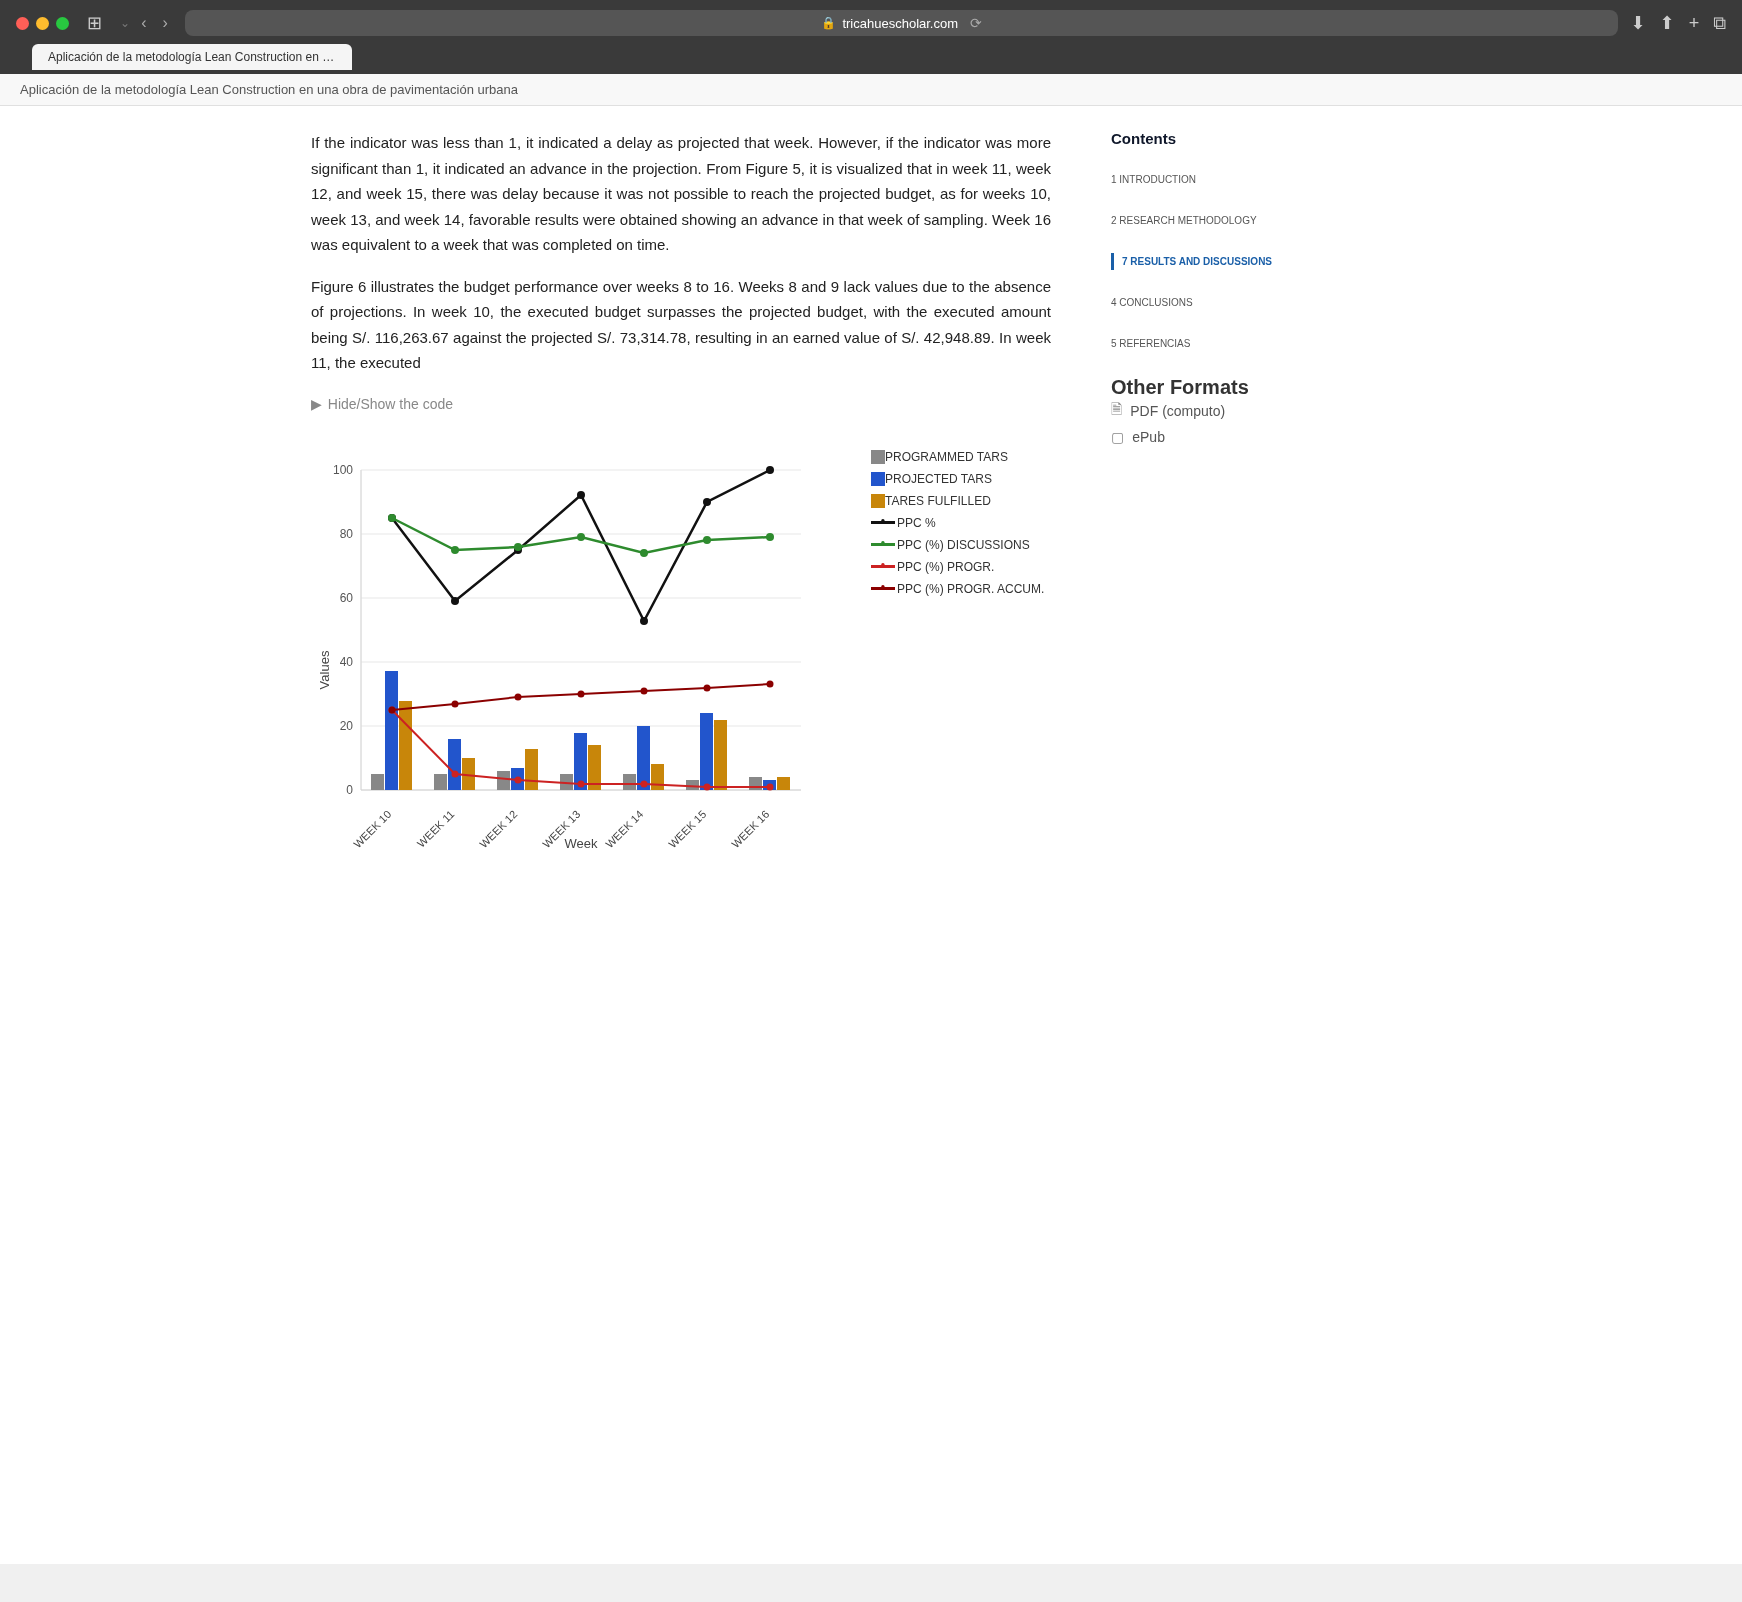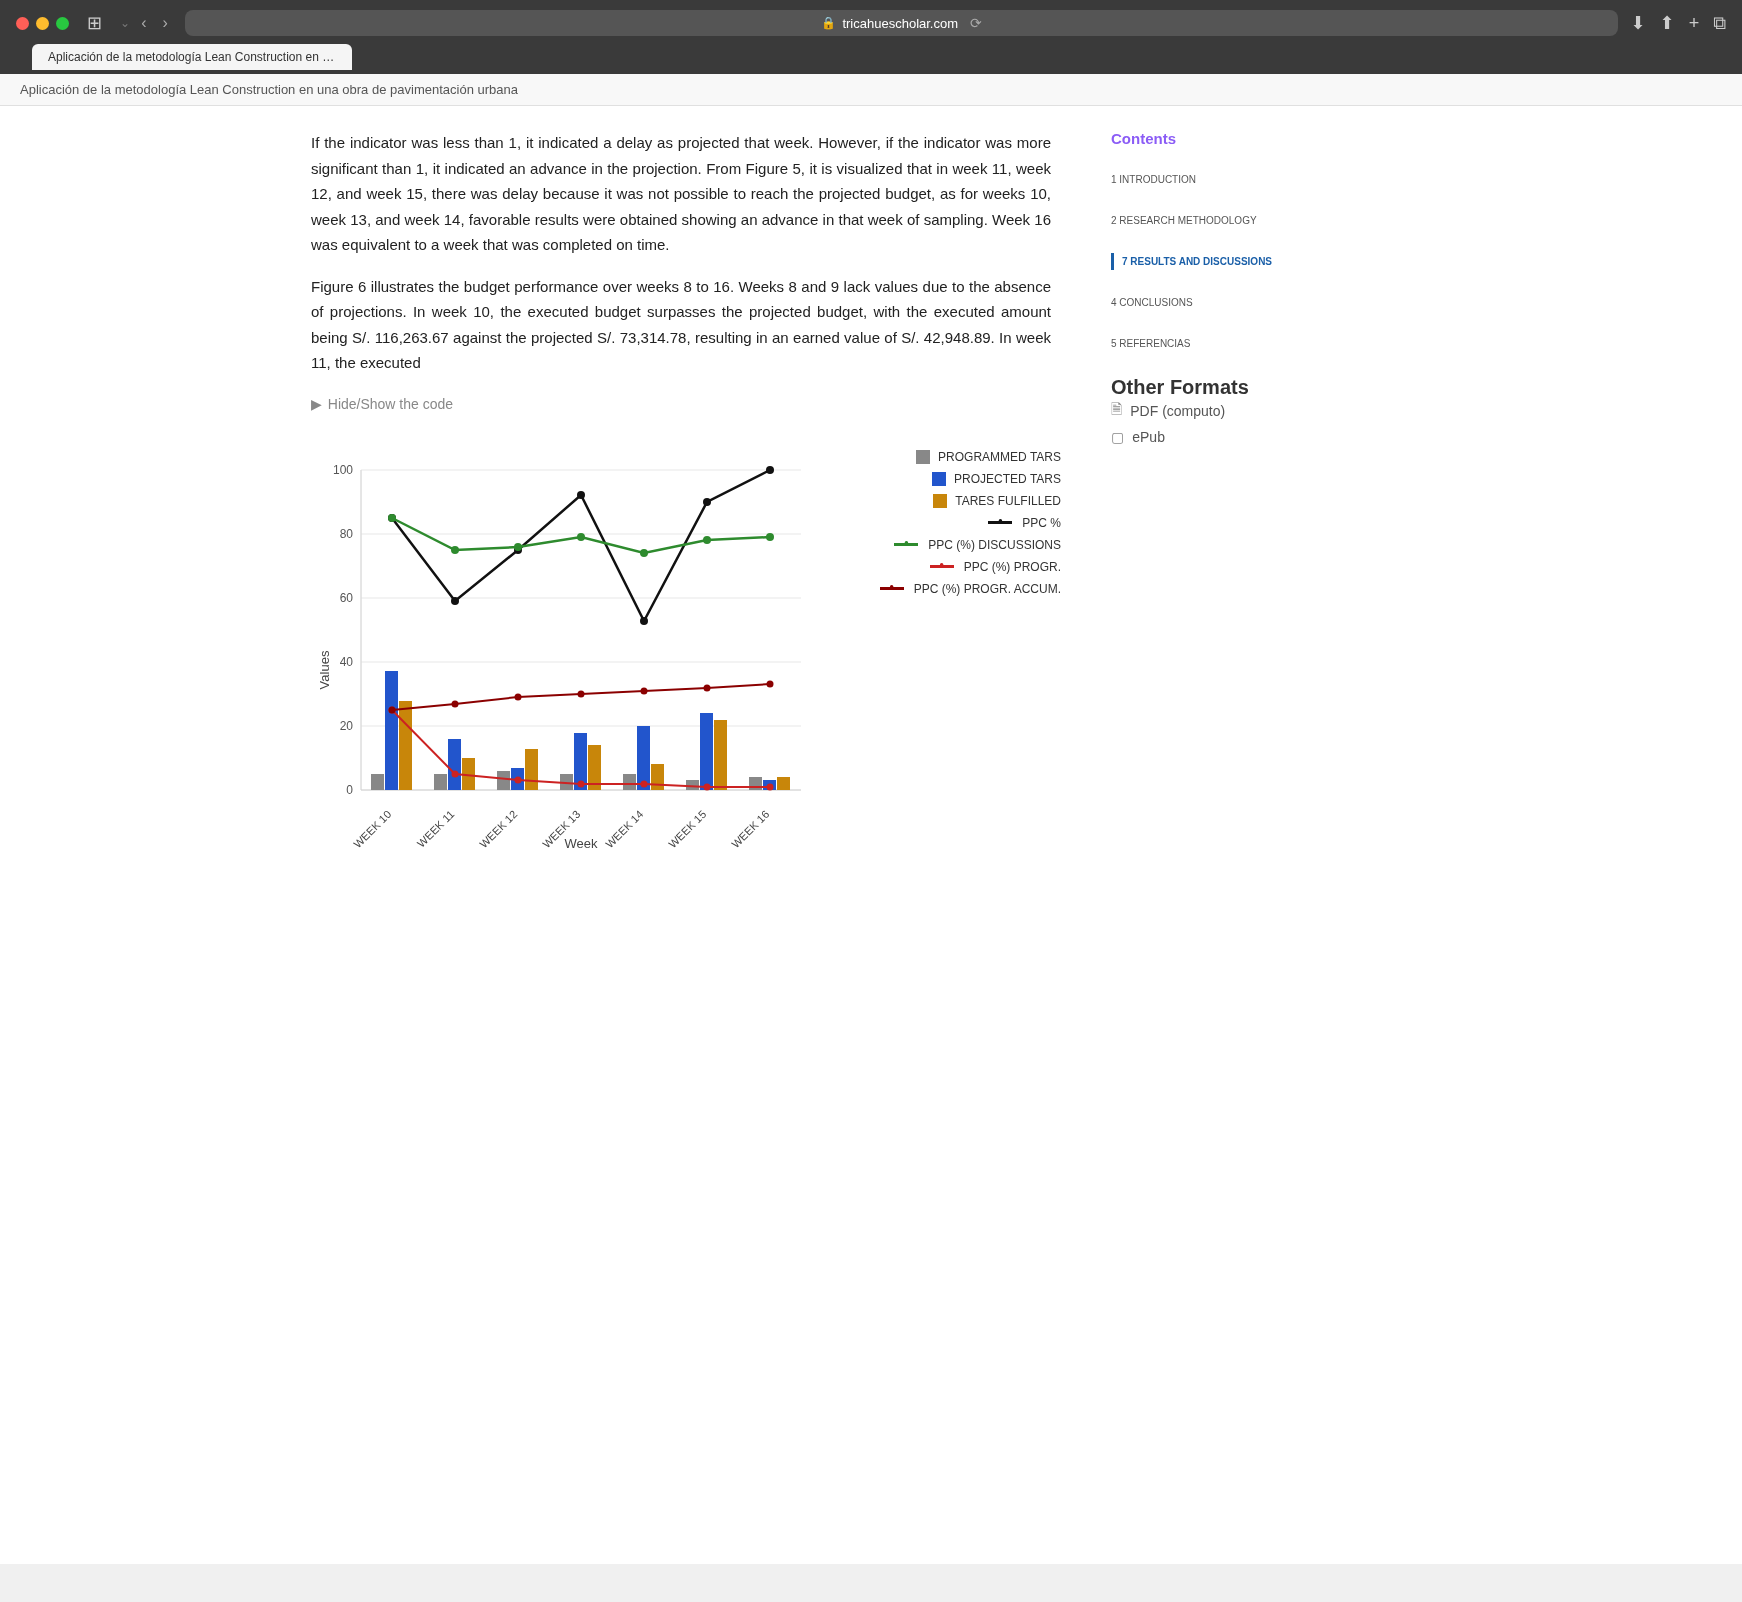--- a/index.html
+++ b/index.html
@@ -201,40 +201,38 @@
       display: flex;
       flex-direction: column;
       gap: 8px;
       font-size: 12px;
       padding-top: 20px;
       min-width: 190px;
     }
     .legend-item {
       display: flex;
       align-items: center;
-      gap: 8px;
       color: #333;
-      justify-content: flex-end;
     }
     .legend-color-box {
       width: 14px;
       height: 14px;
       flex-shrink: 0;
     }
 
     
     svg.chart-svg {
       display: block;
     }
 
     
     .sidebar-section-title {
       font-size: 15px;
       font-weight: 600;
-      color: #8b5cf6;
+      color: #0f172a;
       margin-bottom: 12px;
     }
     .sidebar-toc {
       list-style: none;
       margin-bottom: 24px;
     }
     .sidebar-toc li {
       padding: 3px 0;
       font-size: 10px;
       color: #555;

